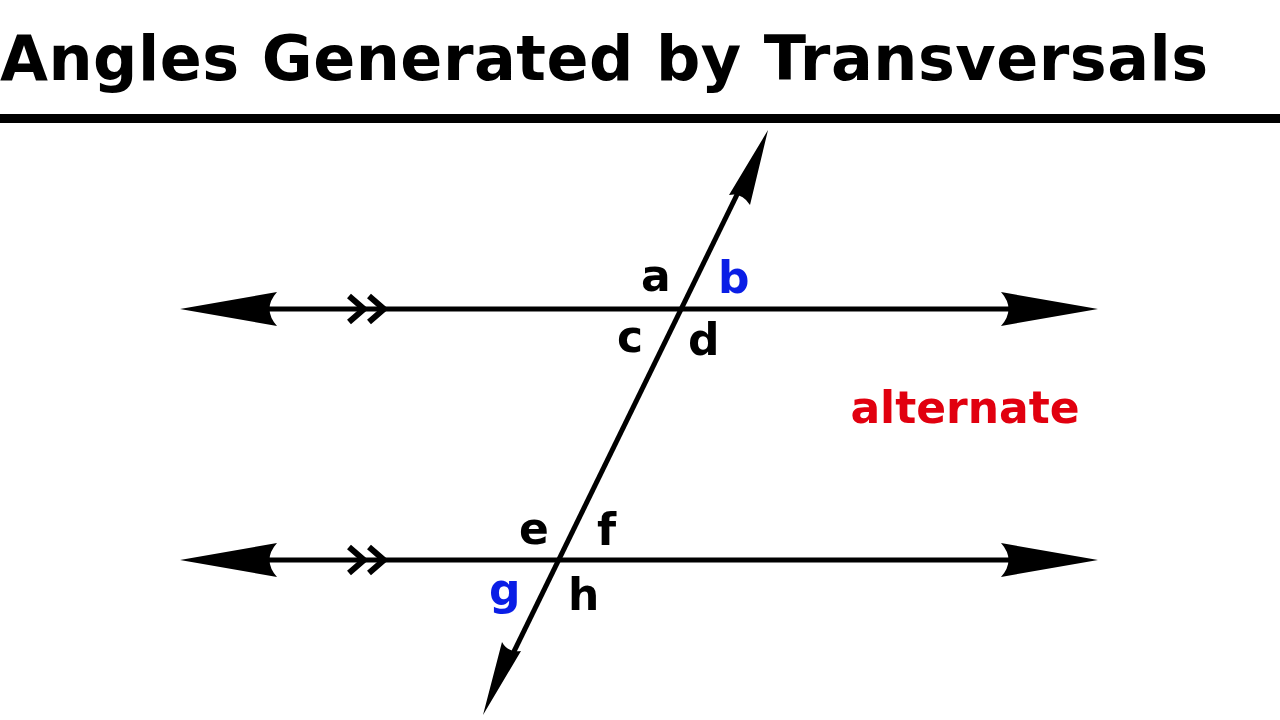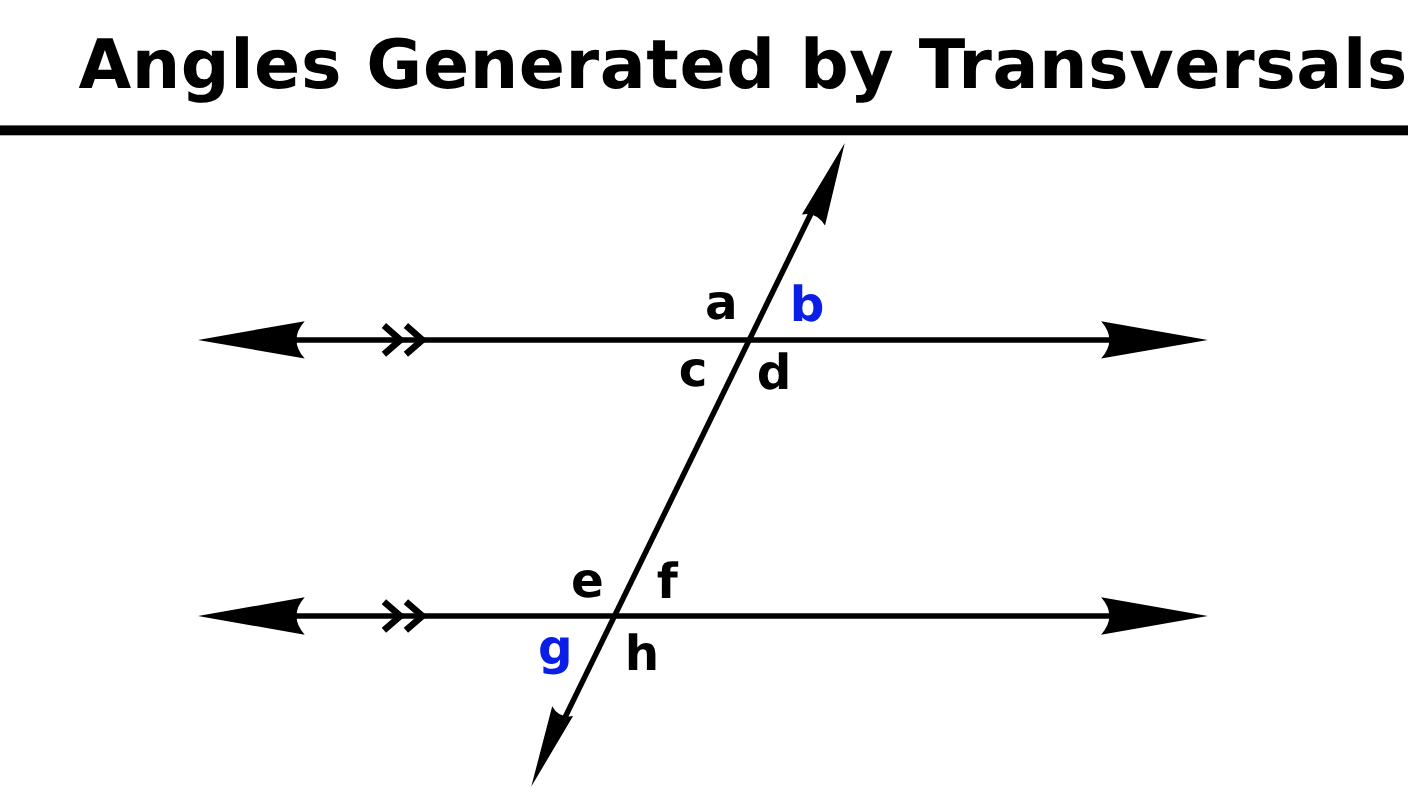--- a/index.html
+++ b/index.html
@@ -1,17 +1,17 @@
 <!DOCTYPE html>
 <html><head>
 <meta charset="utf-8">
 <style>
   html, body { margin:0; padding:0; background:#ffffff; }
   body { width:1280px; height:720px; position:relative; overflow:hidden; font-family:"DejaVu Sans", "Liberation Sans", sans-serif; }
-  .title { position:absolute; left:0; top:14px; width:1280px; text-align:right; font-size:62px; font-weight:bold; color:#000; letter-spacing:0.5px; line-height:90px; }
+  .title { position:absolute; left:0; top:14px; width:1280px; text-align:left; font-size:62px; font-weight:bold; color:#000; letter-spacing:0.5px; line-height:90px; }
   .rule { position:absolute; left:0; top:114px; width:1280px; height:9px; background:#000; }
   svg.diagram { position:absolute; left:0; top:0; }
   .lbl { position:absolute; font-weight:bold; font-size:44px; line-height:44px; color:#000; }
   .lbl.blue { color:#0a1ee6; }
   .note { position:absolute; left:740px; top:382px; width:450px; text-align:center; font-weight:bold; font-size:44px; line-height:52px; color:#e1000f; }
 </style>
 </head>
 <body>
 
 <div class="title">Angles Generated by Transversals</div>
@@ -50,13 +50,14 @@
 <div class="lbl blue" style="left:718px;top:256px;">b</div>
 <div class="lbl" style="left:617px;top:315px;">c</div>
 <div class="lbl" style="left:688px;top:318px;">d</div>
 
 <div class="lbl" style="left:519px;top:507px;">e</div>
 <div class="lbl" style="left:597px;top:508px;">f</div>
 <div class="lbl blue" style="left:489px;top:568px;">g</div>
 <div class="lbl" style="left:568px;top:573px;">h</div>
 
 <div class="note">
+  <div>alternate</div>
 </div>
 
 </body></html>

